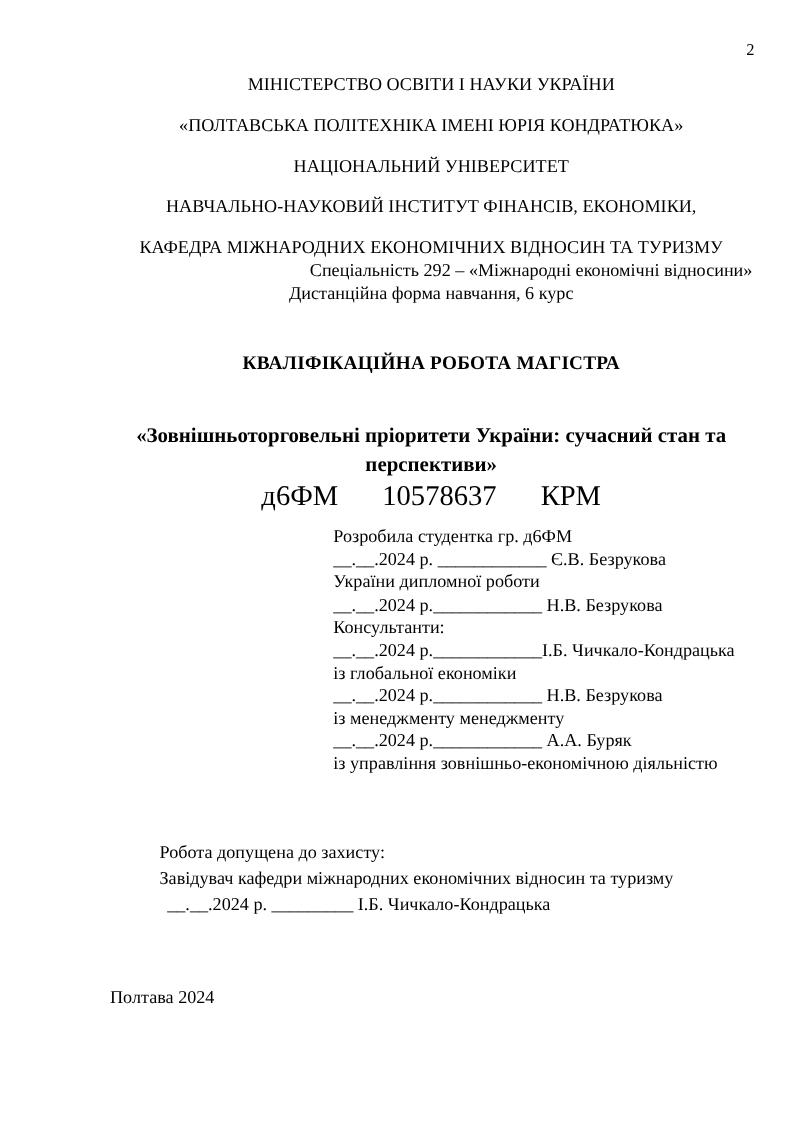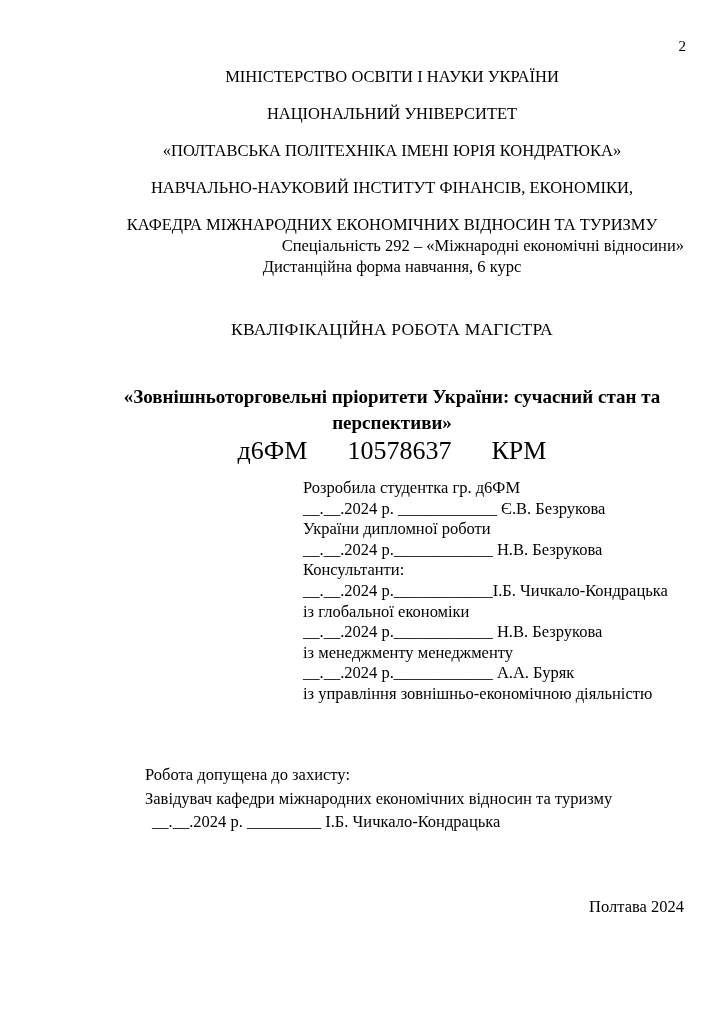--- a/index.html
+++ b/index.html
@@ -36,21 +36,21 @@
     line-height: 21px;
   }
   .study-form-line {
     text-align: center;
     font-size: 16.5px;
     line-height: 21px;
   }
   .work-type {
     margin-top: 42px;
     text-align: center;
-    font-weight: normal;
+    font-weight: bold;
     font-size: 17.5px;
     letter-spacing: 0.2px;
   }
   .thesis-title {
     margin: 44px auto 0 auto;
     max-width: 580px;
     text-align: center;
     font-weight: bold;
     font-size: 19px;
     line-height: 26px;
@@ -76,35 +76,35 @@
     font-size: 16.5px;
     line-height: 23.5px;
     white-space: nowrap;
   }
   .approval-line-indent { padding-left: 7px; }
   .footer-city {
     position: absolute;
     left: 100px;
     right: 40px;
     top: 897px;
-    text-align: right;
+    text-align: left;
     font-size: 16.5px;
   }
 </style>
 </head>
 <body>
 
 <div class="page">
 
   <div class="page-number">2</div>
 
   <div class="header-block">
     <div class="header-line">МІНІСТЕРСТВО ОСВІТИ І НАУКИ УКРАЇНИ</div>
+    <div class="header-line">«ПОЛТАВСЬКА ПОЛІТЕХНІКА ІМЕНІ ЮРІЯ КОНДРАТЮКА»</div>
     <div class="header-line">НАЦІОНАЛЬНИЙ УНІВЕРСИТЕТ</div>
-    <div class="header-line">«ПОЛТАВСЬКА ПОЛІТЕХНІКА ІМЕНІ ЮРІЯ КОНДРАТЮКА»</div>
     <div class="header-line">НАВЧАЛЬНО-НАУКОВИЙ ІНСТИТУТ ФІНАНСІВ, ЕКОНОМІКИ,</div>
     <div class="header-line">КАФЕДРА МІЖНАРОДНИХ ЕКОНОМІЧНИХ ВІДНОСИН ТА ТУРИЗМУ</div>
     <div class="specialty-line">Спеціальність 292 – «Міжнародні економічні відносини»</div>
     <div class="study-form-line">Дистанційна форма  навчання, 6 курс</div>
   </div>
 
   <div class="work-type">КВАЛІФІКАЦІЙНА РОБОТА МАГІСТРА</div>
 
   <div class="thesis-title">«Зовнішньоторговельні пріоритети України: сучасний стан та перспективи»</div>
 

